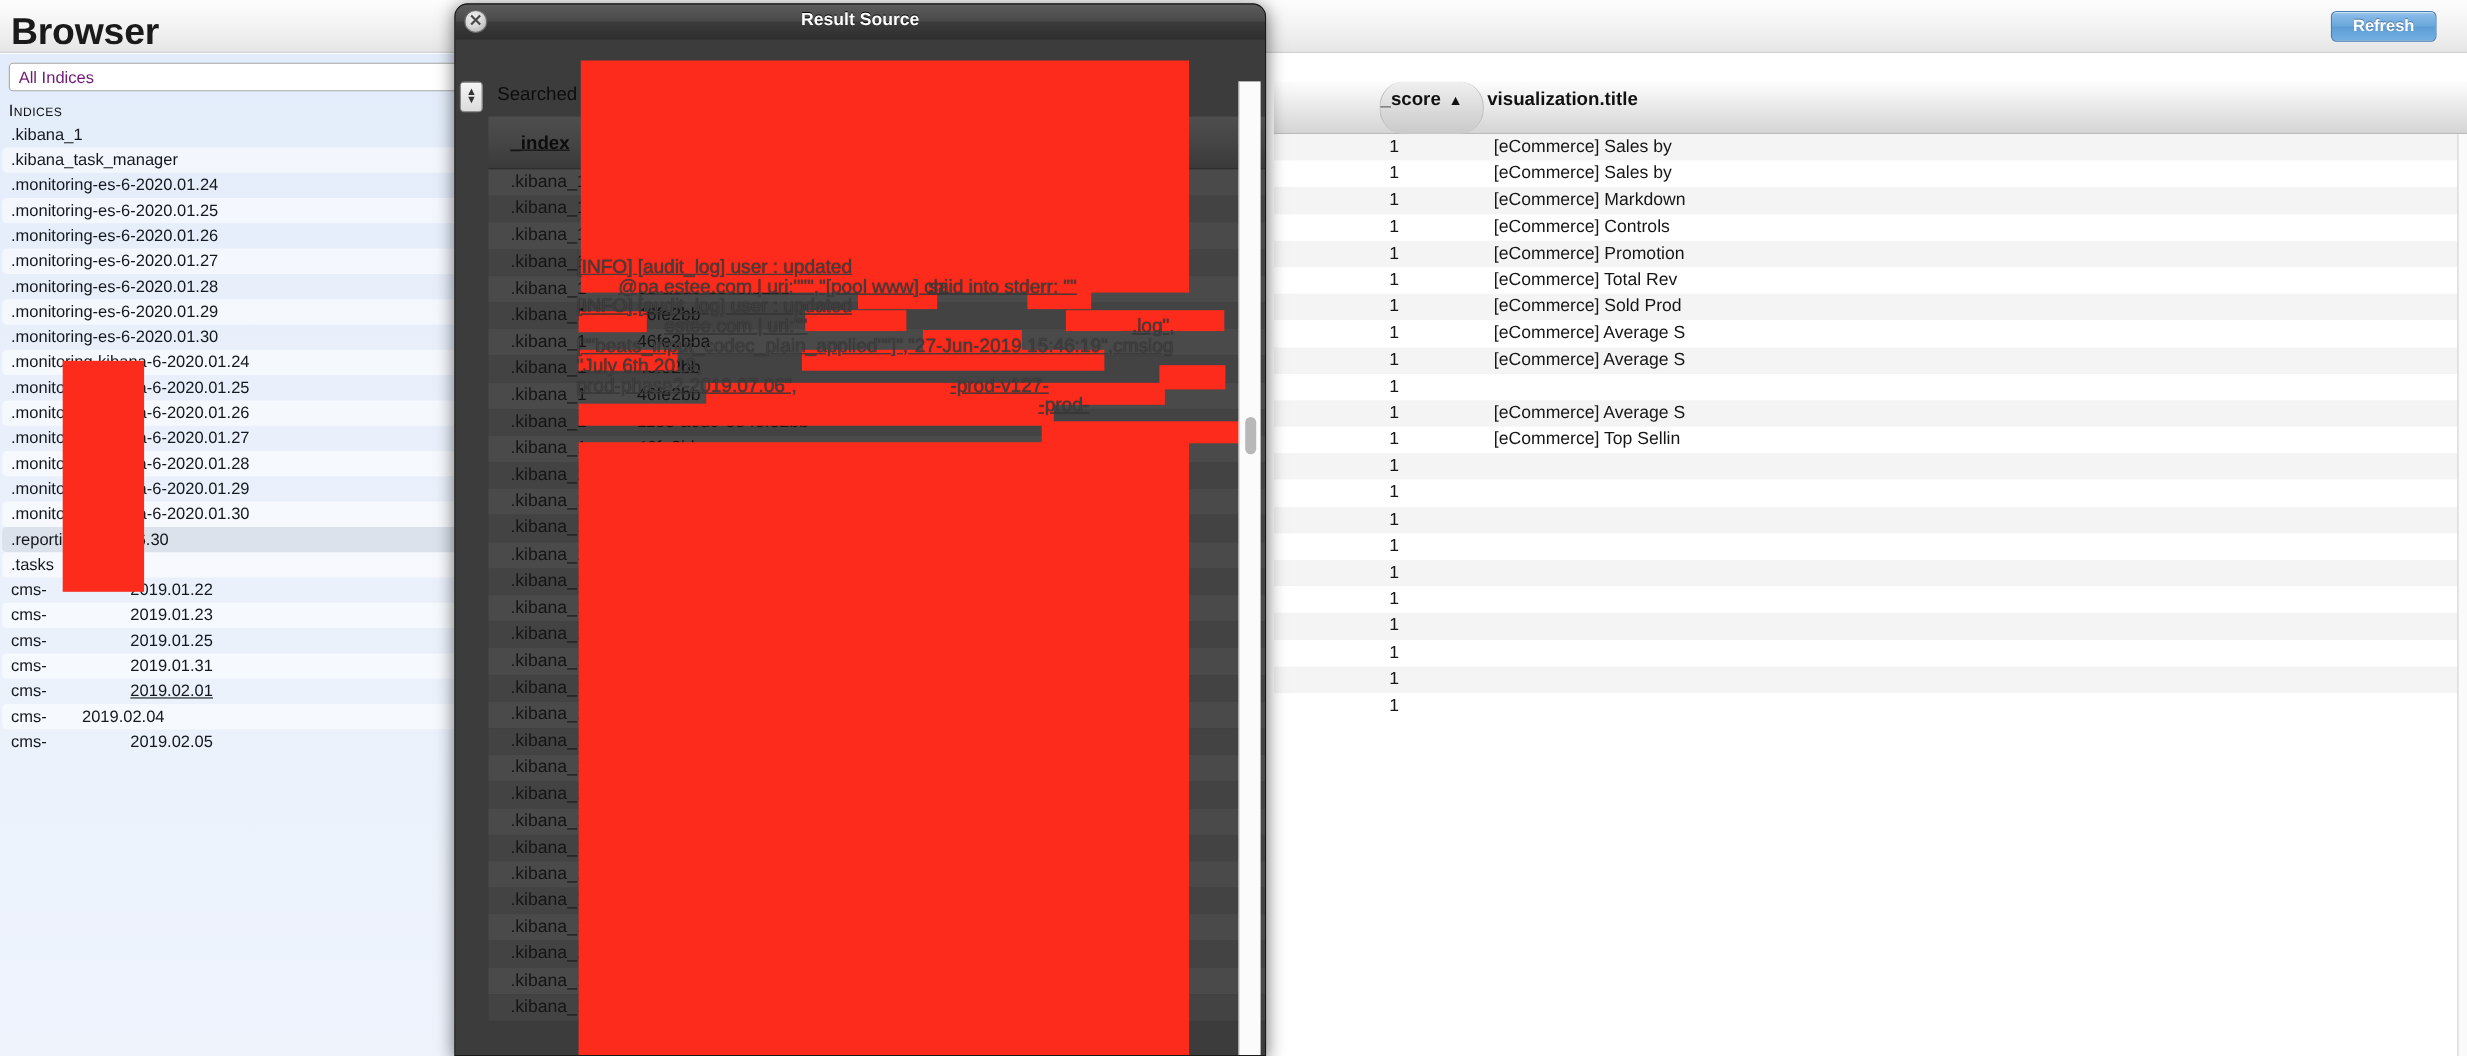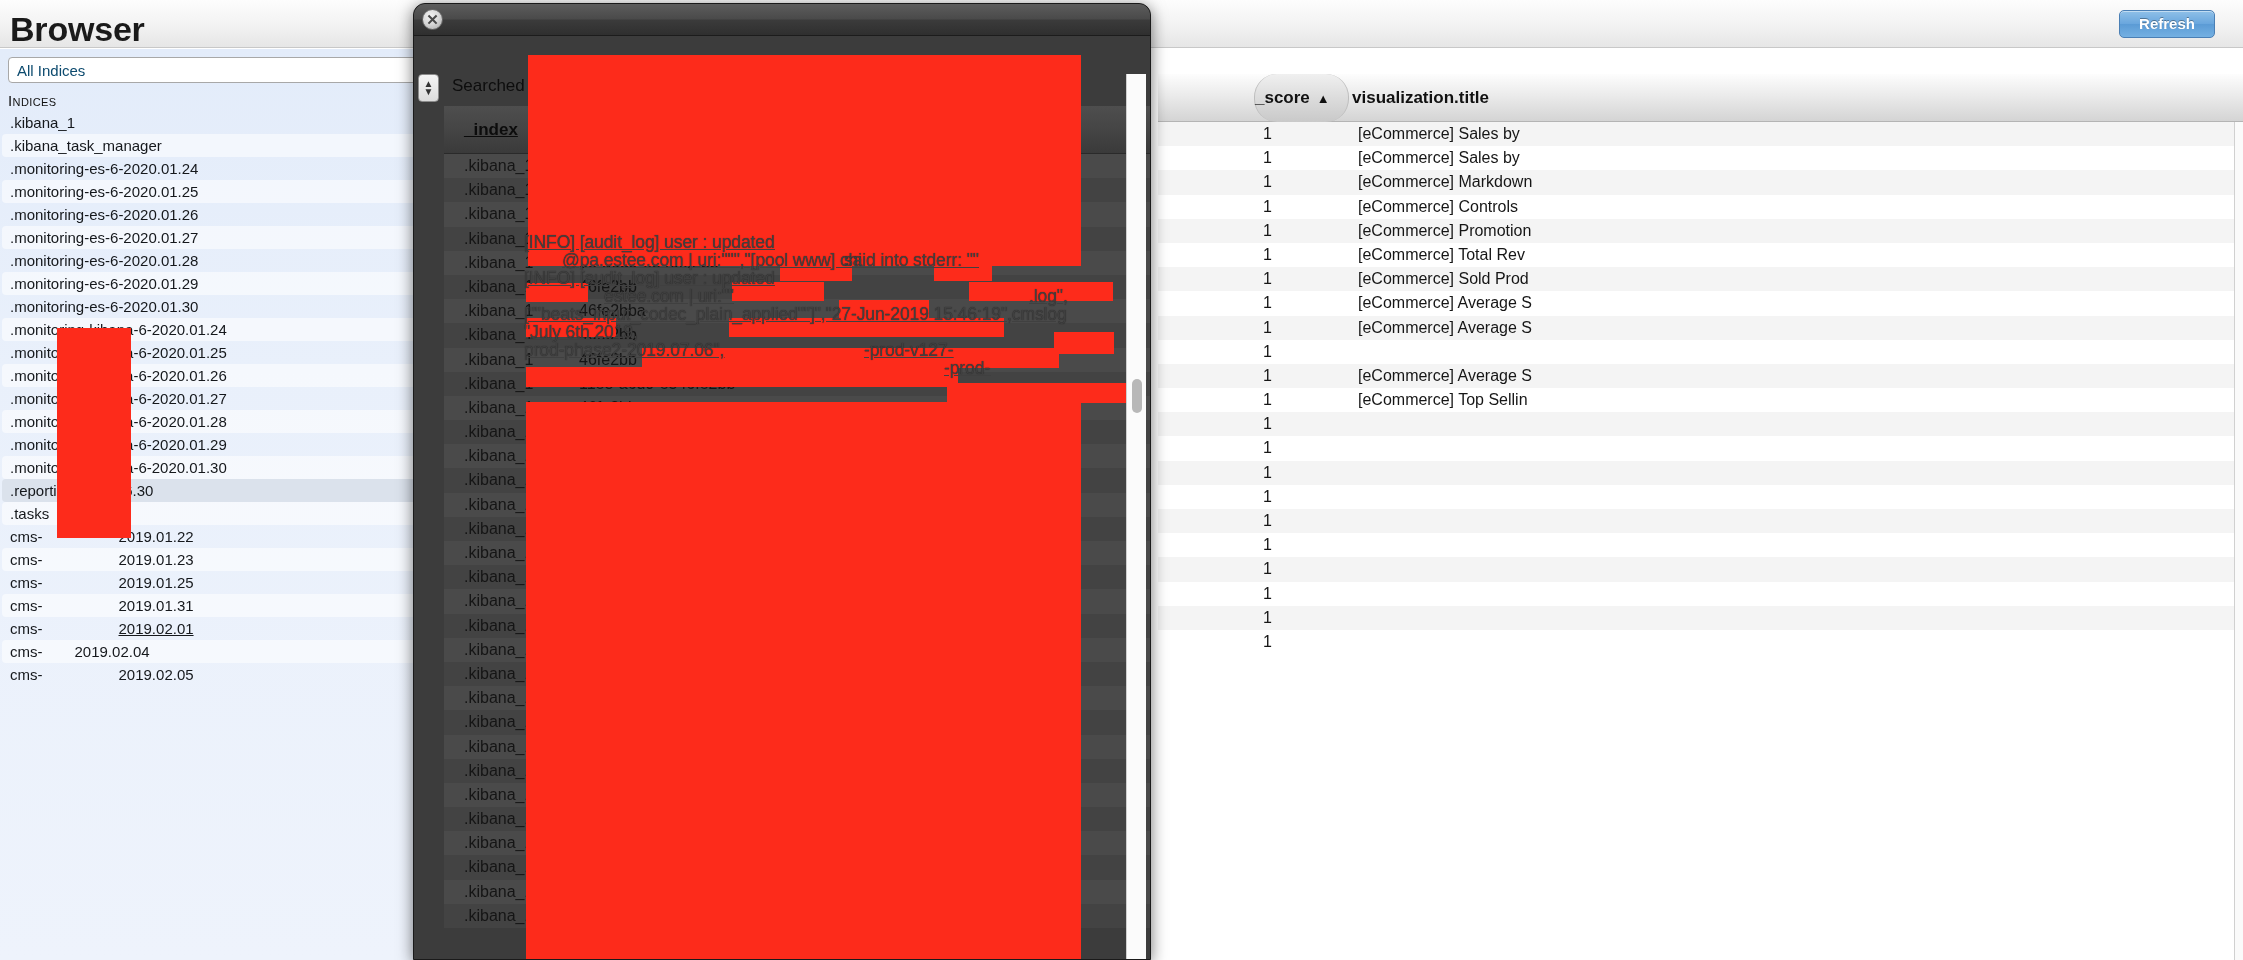--- a/index.html
+++ b/index.html
@@ -44,21 +44,21 @@
     background: linear-gradient(to bottom, #e3ecfa 0%, #e9f0fb 35%, #eef3fc 100%);
     border-right: 1px solid #b9c6da;
     overflow: hidden;
   }
   .sel-wrap { position: relative; margin: 8px 6px 2px 8px; }
   .sel-box {
     width: 412px; height: 26px;
     background: #ffffff;
     border: 1px solid #a8a8a8;
     border-radius: 4px;
-    font-size: 15px; color: #0c4a6e;
+    font-size: 15px; color: #701a75;
     padding: 3px 8px;
     font-family: "Liberation Sans", sans-serif;
   }
   .sel-arrows {
     position: absolute; right: -14px; top: 1px;
     width: 18px; height: 25px;
     border: 1px solid #a6a6a6; border-radius: 4px;
     background: linear-gradient(to bottom,#fbfbfb,#e4e4e4);
     display: flex; flex-direction: column; align-items: center; justify-content: center;
     line-height: 7px; font-size: 9px; color: #333;
@@ -93,21 +93,21 @@
     position: absolute; left: 1158px; top: 49px;
     width: 1085px; height: 911px;
     background: #fff; overflow: hidden;
   }
   .res-head {
     position: absolute; left: 0; top: 25px; width: 1085px; height: 48px;
     background: linear-gradient(to bottom,#fdfdfd 0%,#e9e9e9 50%,#d4d4d4 100%);
     border-bottom: 1px solid #b4b4b4;
   }
   .th {
-    position: absolute; top: 0; height: 48px; line-height: 48px;
+    position: absolute; top: 0; height: 48px; line-height: 32px;
     font-size: 17px; font-weight: bold; color: #111;
     padding-left: 0; white-space: nowrap; border-radius: 23px;
   }
   .th.score { left: 96px; width: 95px;
     background: linear-gradient(to bottom,#f0f0f0 0%,#dcdcdc 50%,#c9c9c9 100%);
     border-left: 1px solid #bdbdbd; border-right: 1px solid #bdbdbd; }
   .th.title { left: 194px; }
   .sort-caret { font-size: 13px; margin-left: 7px; }
   .res-rows { position: absolute; left: 0; top: 73px; width: 1085px; }
   .res-row {
@@ -363,20 +363,21 @@
             <span class="cell-title"></span>
           </div>
         </div>
       <div class="res-vscroll"></div>
     </div>
   </div>
 
   <div class="modal">
     <div class="modal-bar">
       <div class="close-btn">✕</div>
+      <div class="modal-title">Result Source</div>
     </div>
 
     <div class="modal-body">
       <div class="m-left-scroll">
           <span>▲</span>
           <span>▼</span>
         </div>
       <div class="searched">Searched 1</div>
 
       <div class="m-thead">

